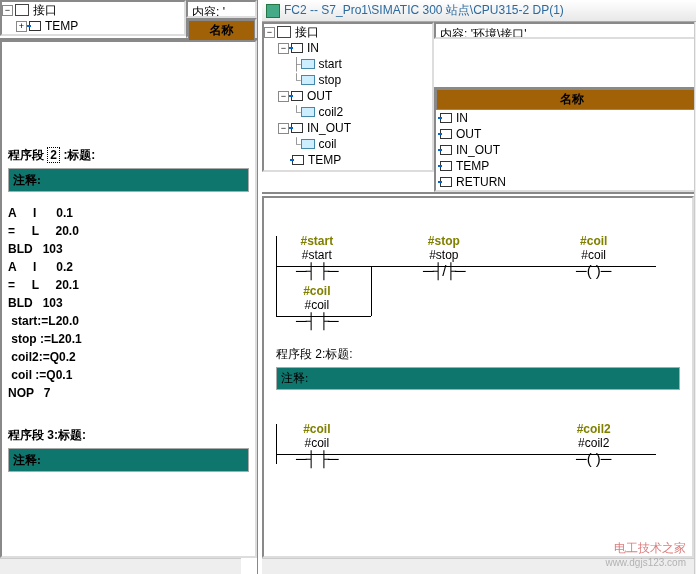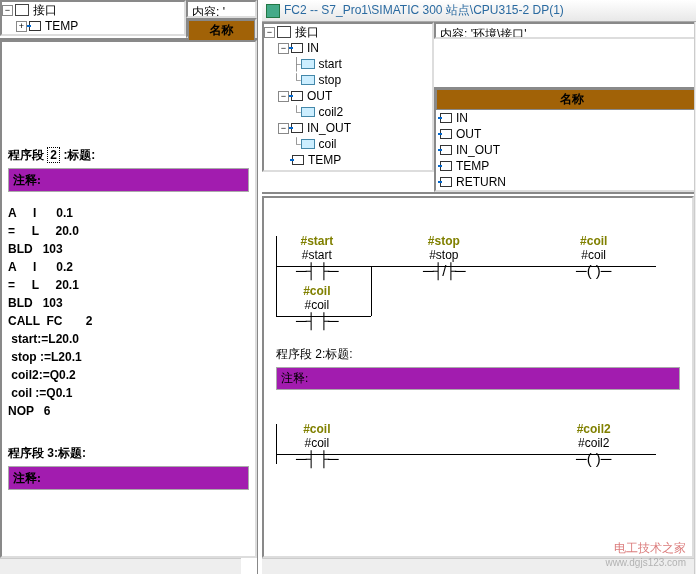--- a/index.html
+++ b/index.html
@@ -21,21 +21,21 @@
 .sq-icon::after { content: ""; position: absolute; left: -3px; top: 3px; width: 4px; height: 2px; background: #06c; }
 .tree-row { display: flex; align-items: center; height: 16px; white-space: nowrap; }
 .tree-toggle { width: 11px; height: 11px; border: 1px solid #888; display: inline-flex; align-items: center; justify-content: center; font-size: 9px; line-height: 9px; cursor: pointer; margin-right: 2px; background: #fff; }
 .tree-spacer { display: inline-block; width: 14px; }
 .tree-line { color: #888; }
 .tree-glyph { width: 14px; height: 12px; background: #fff; border: 1px solid #444; margin-right: 4px; }
 .tree-small { width: 14px; height: 10px; background: #cef; border: 1px solid #48a; margin-right: 4px; }
 .code-area { padding: 4px 6px; font-family: "Courier New", SimSun, monospace; font-size: 13px; line-height: 18px; }
 .seg-title { margin-top: 10px; }
 .seg-num { border: 1px dotted #000; padding: 0 2px; }
-.comment-bar { background: #a21caf; border: 1px solid #aaa; padding: 2px 4px; margin: 4px 0; font-family: SimSun; }
+.comment-bar { background: #0f766e; border: 1px solid #aaa; padding: 2px 4px; margin: 4px 0; font-family: SimSun; }
 .stl-line { white-space: pre; }
 .ladder-area { padding: 8px 12px; font-family: "Courier New", monospace; font-size: 12px; }
 .ladder-rung { position: relative; height: 80px; margin-bottom: 6px; }
 .contact { position: absolute; text-align: center; }
 .contact .sym { font-size: 15px; letter-spacing: -1px; }
 .contact .tag { color: #808000; font-weight: bold; }
 .contact .addr { color: #000; }
 .coil-sym { font-size: 15px; }
 .hline { position: absolute; border-top: 1px solid #000; height: 0; }
 .vline { position: absolute; border-left: 1px solid #000; width: 0; }
@@ -91,26 +91,25 @@
         <span>:标题:</span>
       </div>
       <div class="comment-bar">注释:</div>
       <div style="height:8px;"></div>
       <div class="stl-line">A     I      0.1</div>
       <div class="stl-line">=     L     20.0</div>
       <div class="stl-line">BLD   103</div>
       <div class="stl-line">A     I      0.2</div>
       <div class="stl-line">=     L     20.1</div>
       <div class="stl-line">BLD   103</div>
-      <div class="stl-line">CALL  FC       2</div>
       <div class="stl-line"> start:=L20.0</div>
       <div class="stl-line"> stop :=L20.1</div>
       <div class="stl-line"> coil2:=Q0.2</div>
       <div class="stl-line"> coil :=Q0.1</div>
-      <div class="stl-line">NOP   6</div>
+      <div class="stl-line">NOP   7</div>
       <div style="height:14px;"></div>
       <div class="seg-title">
         <span>程序段</span> <span>3</span><span>:标题:</span>
       </div>
       <div class="comment-bar">注释:</div>
     </div>
   </div>
   <div class="scrollbar-h" style="bottom:0;"></div>
 </div>
 

